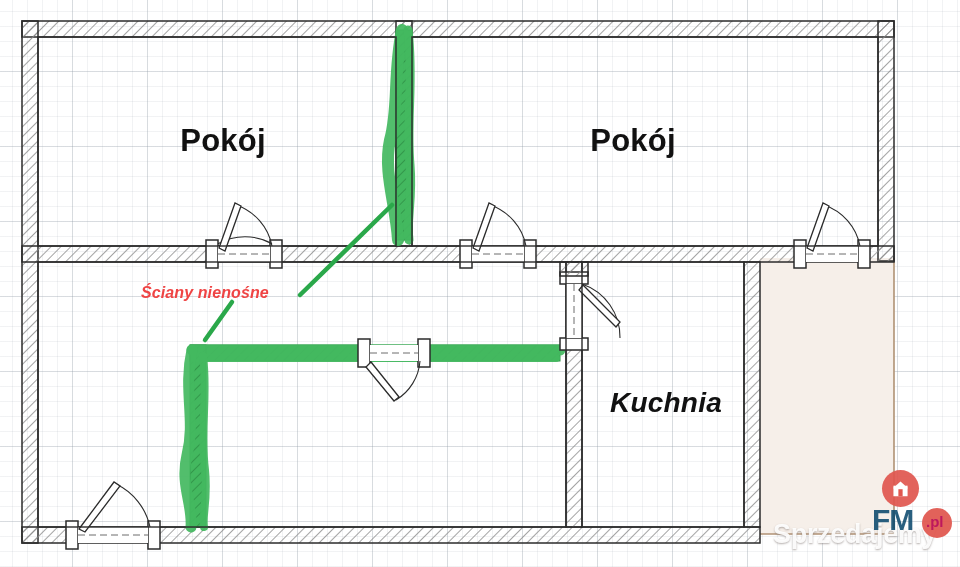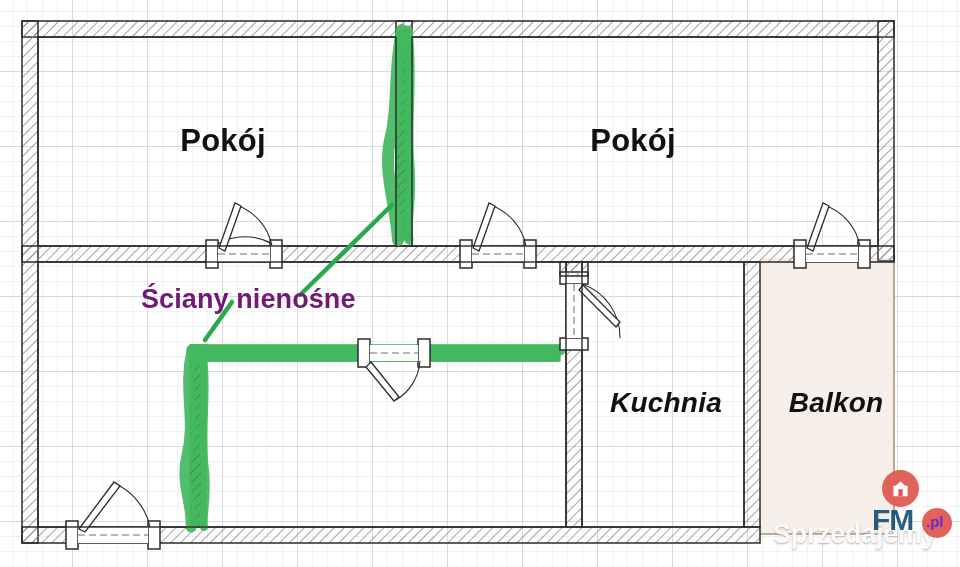--- a/index.html
+++ b/index.html
@@ -33,24 +33,25 @@
     white-space:nowrap;
     letter-spacing:.2px;
     text-align:center;
   }
   .rlabel.big{font-size:31px;}
   .rlabel.mid{font-size:28px;font-style:italic;}
 
   .note{
     position:absolute;
     font-weight:bold;
-    font-size:27px;
-    color:#701a75;
+    font-size:16px;
+    color:#ef4444;
     white-space:nowrap;
     letter-spacing:.1px;
+    font-style:italic;
   }
 
   
   .wm-sprzedajemy{
     position:absolute;
     left:773px;top:519px;
     font-size:27px;font-weight:bold;
     color:rgba(255,255,255,.92);
     text-shadow:0 1px 2px rgba(120,110,105,.55);
     letter-spacing:-.3px;
@@ -68,21 +69,21 @@
     position:absolute;left:0px;top:33px;
     font-size:30px;font-weight:bold;color:#0c4a6e;opacity:.88;
     letter-spacing:-1px;white-space:nowrap;
   }
   .wm-logo .pl{
     position:absolute;left:50px;top:38px;width:30px;height:30px;border-radius:50%;
     background:#e0564e;opacity:.93;
   }
   .wm-logo .pltxt{
     position:absolute;left:54px;top:43px;
-    font-size:15px;font-weight:bold;color:#6d28d9;white-space:nowrap;
+    font-size:15px;font-weight:bold;color:#be185d;white-space:nowrap;
   }
 </style>
 </head>
 <body>
 
 <div id="stage">
 
   <div class="grid-bg"></div>
 
   <svg id="plan" viewBox="0 0 960 567">
@@ -212,21 +213,20 @@
     </g>
   </svg>
 
   <div class="rlabel big" style="left:223px;top:141px;transform:translate(-50%,-50%);">Pokój</div>
 
   <div class="rlabel big" style="left:633px;top:141px;transform:translate(-50%,-50%);">Pokój</div>
 
 
   <div class="rlabel mid" style="left:666px;top:403px;transform:translate(-50%,-50%);">Kuchnia</div>
 
-  <div class="rlabel mid" style="left:836px;top:403px;transform:translate(-50%,-50%);">Balkon</div>
 
   <div class="note" style="left:141px;top:284px;">Ściany nienośne</div>
 
   <div class="wm-sprzedajemy">Sprzedajemy</div>
 
   <div class="wm-logo">
     <div class="dot"></div>
     <svg class="house" viewBox="0 0 24 24">
       <path d="M2 11 L12 2 L22 11 L22 23 L2 23 Z" fill="#ffffff"></path>
       <rect x="9" y="13" width="6" height="10" fill="#e0564e"></rect>

